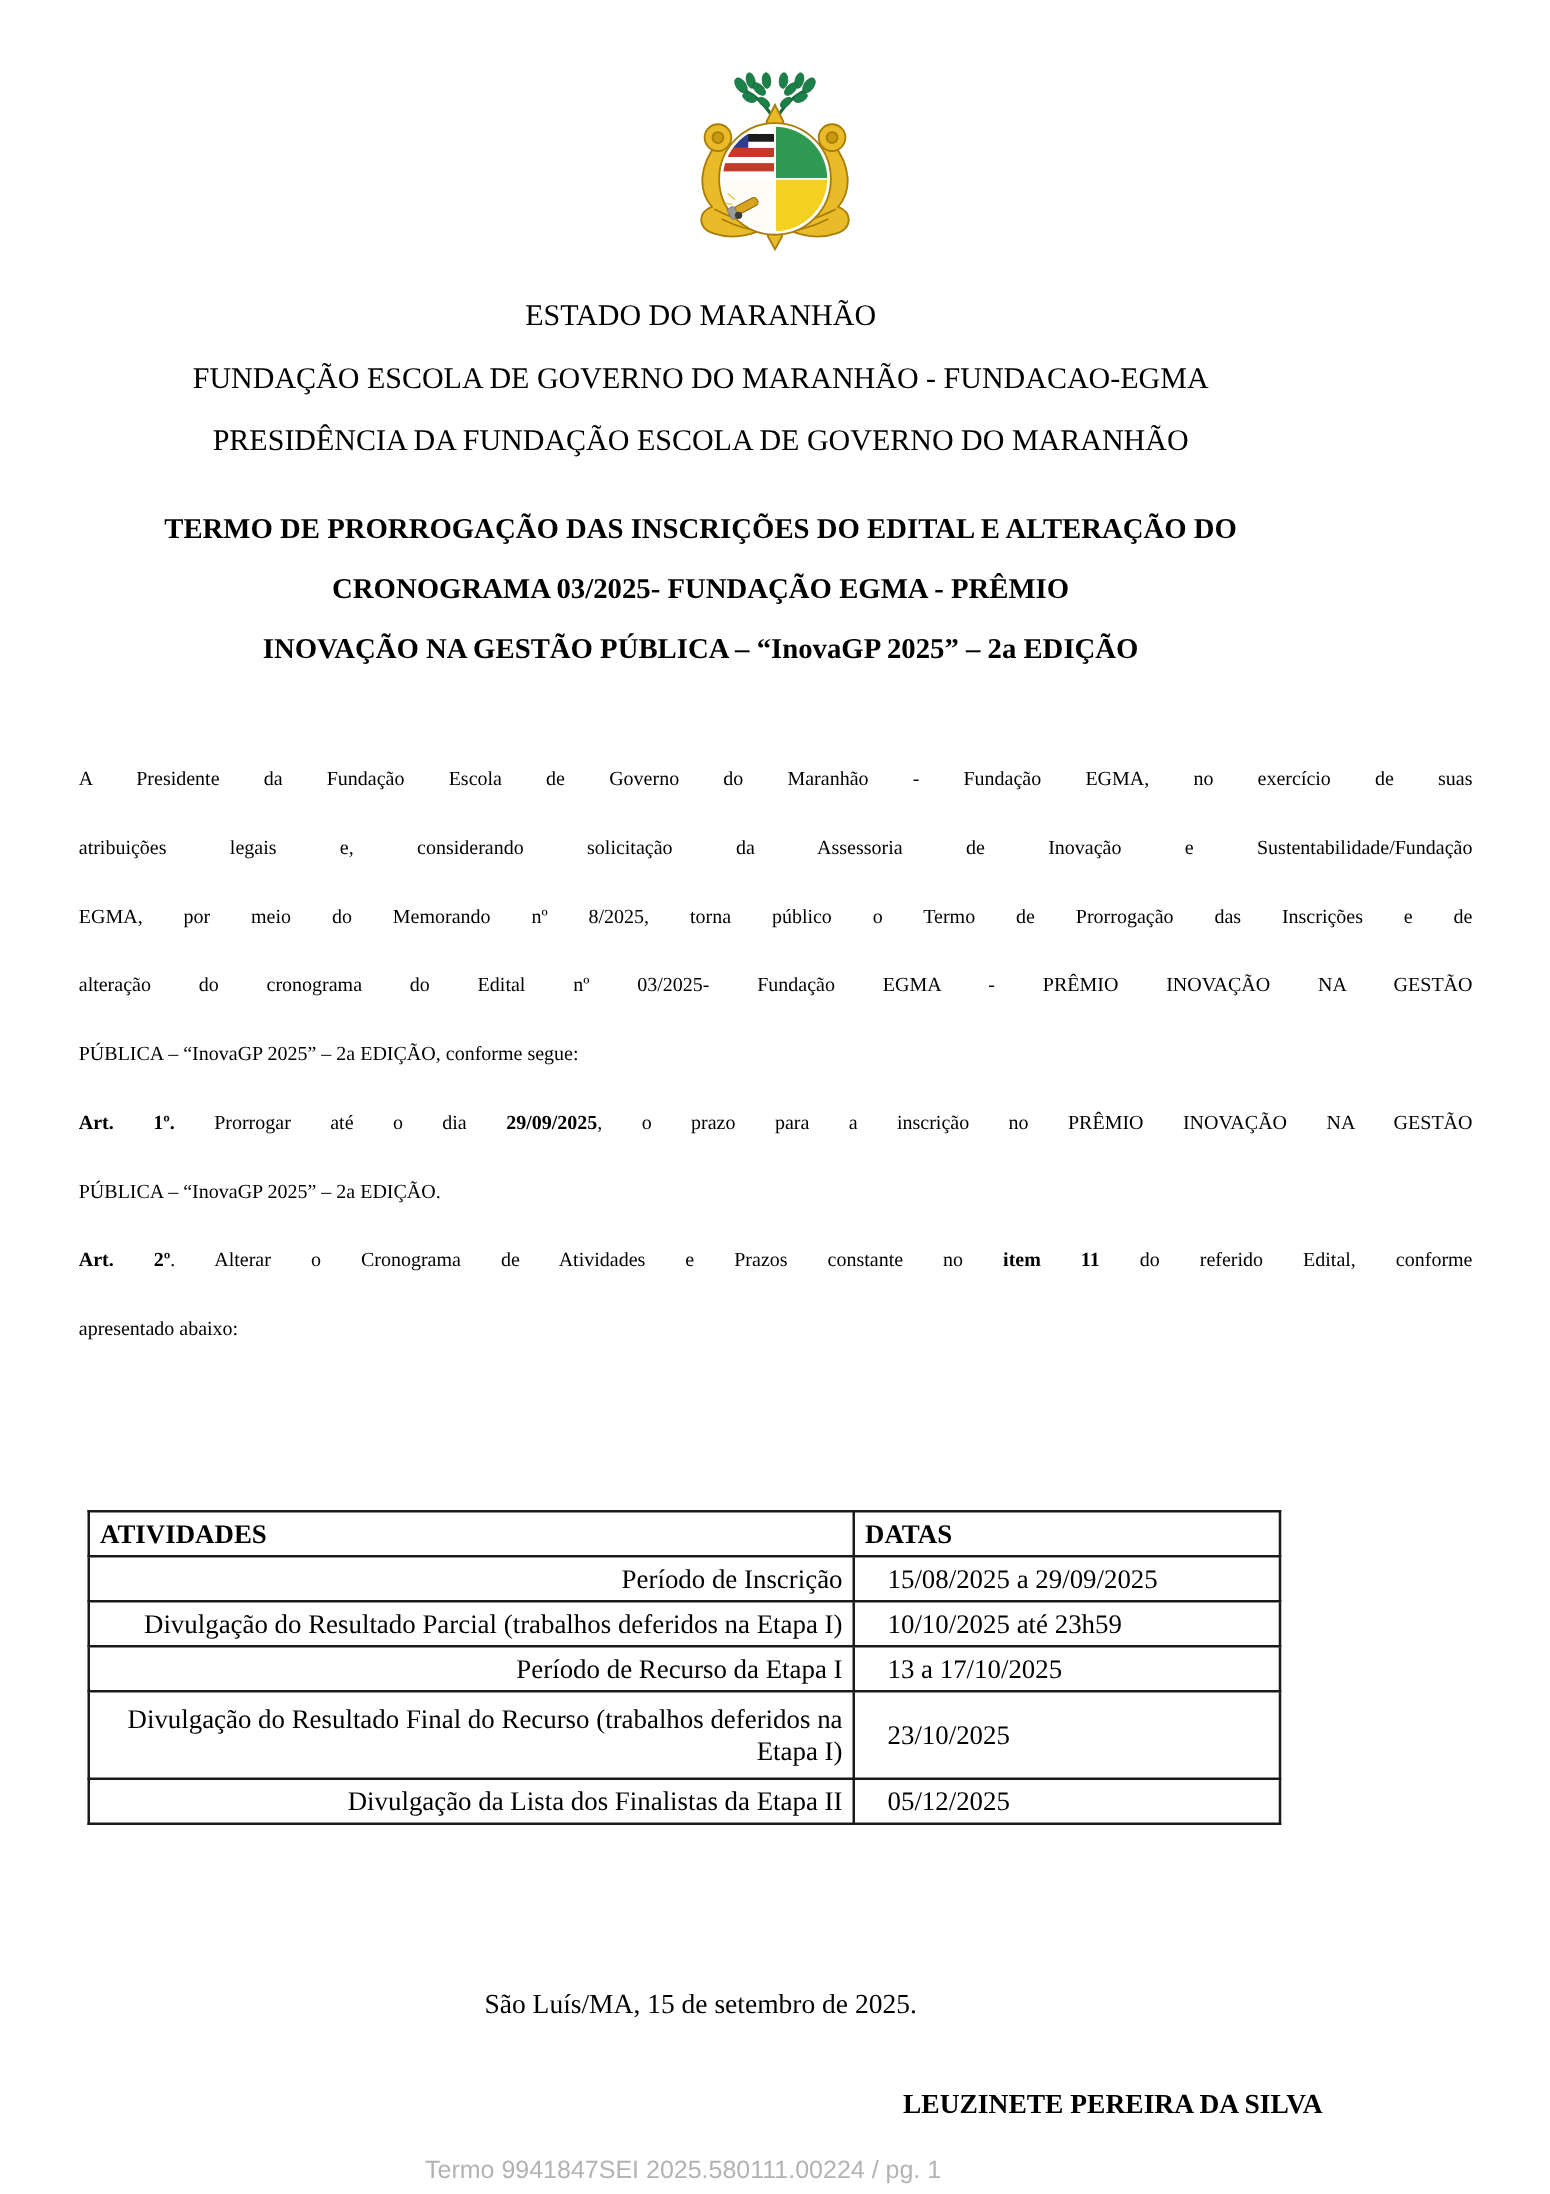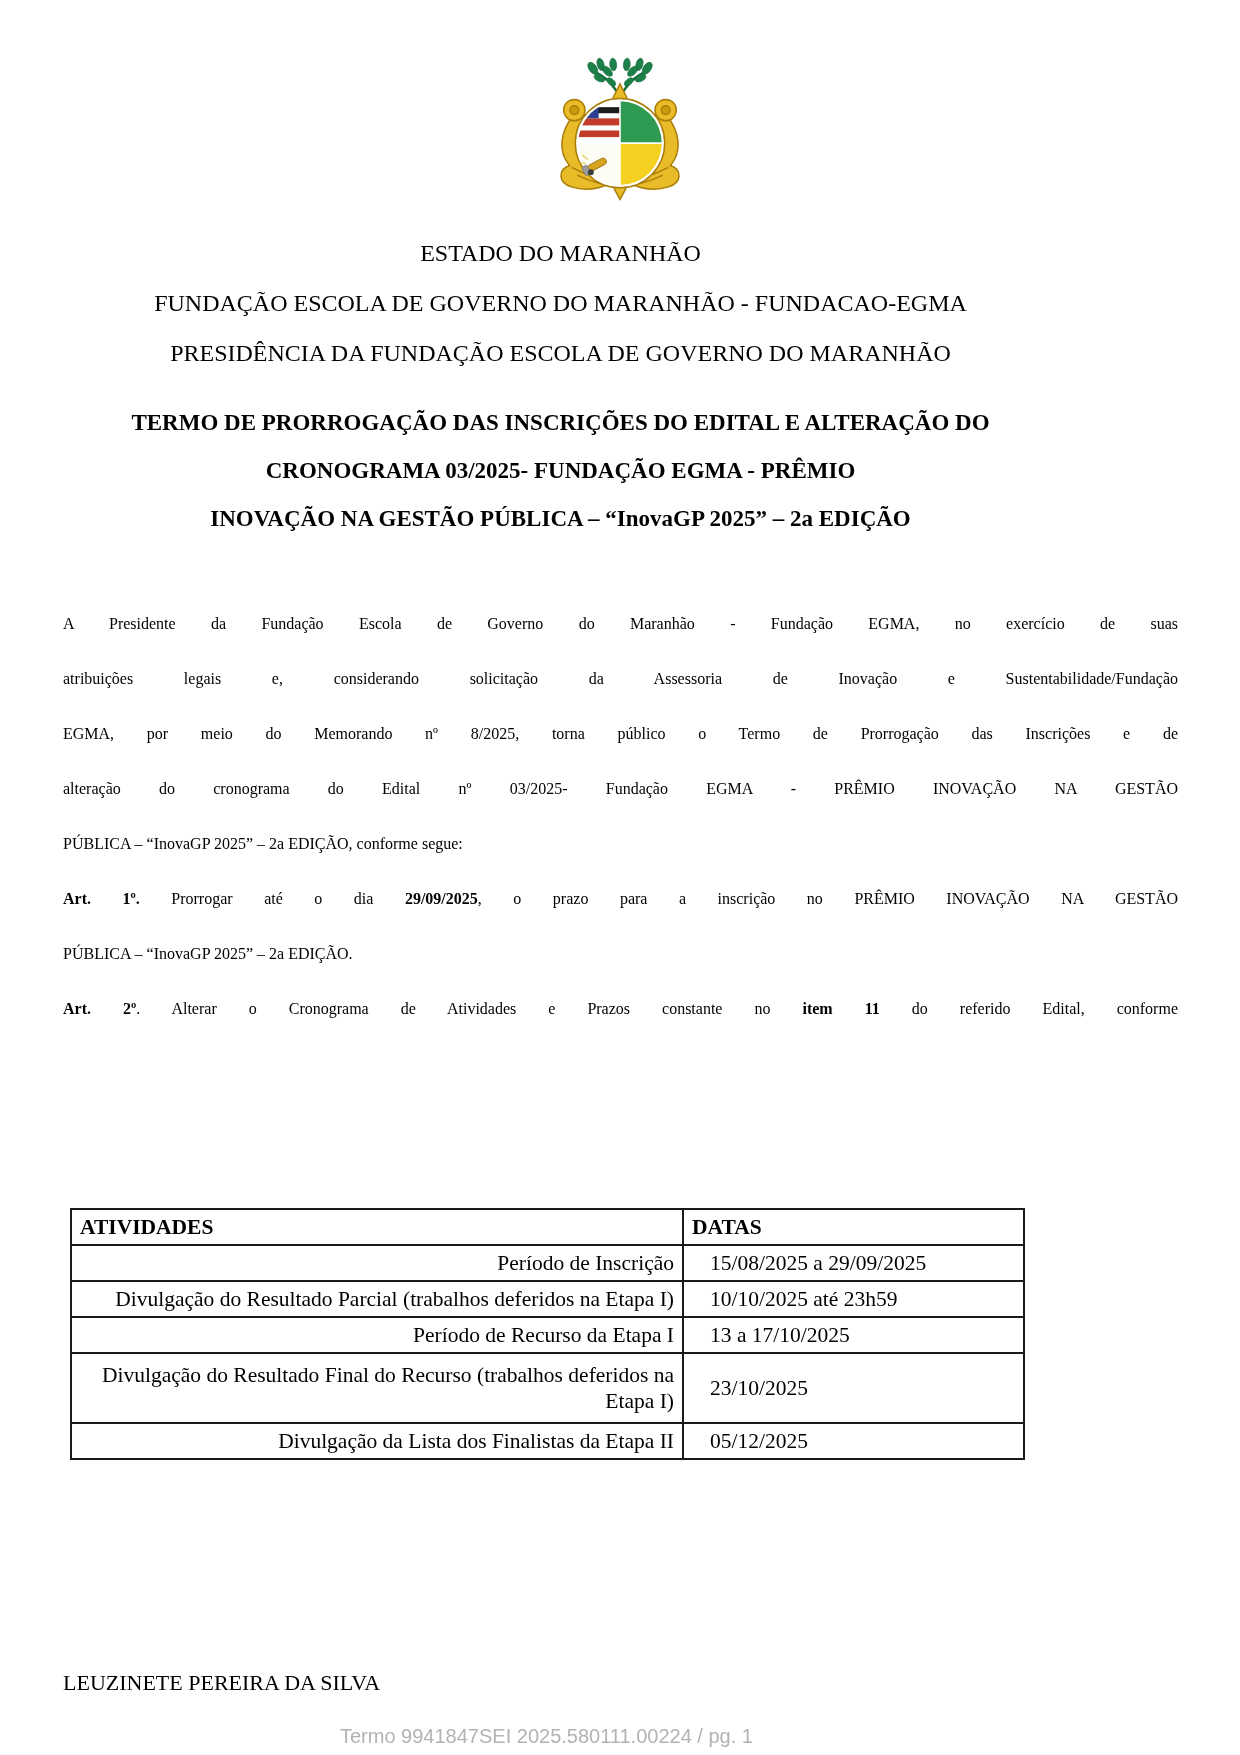--- a/index.html
+++ b/index.html
@@ -52,21 +52,21 @@
   .doc-table td.act{padding:4px 8px 4px 10px;text-align:right;}
   .doc-table td.date{padding:4px 8px 4px 26px;text-align:left;}
   .doc-table tr.tall td{padding-top:8px;padding-bottom:8px;}
 
   .place-date{
     position:absolute;top:1586px;left:63px;width:995px;
     text-align:center;font-size:22px;line-height:34px;
   }
   .signature{
     position:absolute;top:1666px;left:63px;width:995px;
-    text-align:left;font-size:22px;font-weight:normal;line-height:34px;
+    text-align:right;font-size:22px;font-weight:bold;line-height:34px;
   }
   .footer{
     position:absolute;top:1724px;left:340px;
     display:flex;
     font-family:"Liberation Sans","DejaVu Sans",sans-serif;
     font-size:20px;color:#b3b3b3;line-height:24px;
   }
 </style>
 </head>
 <body>
@@ -154,20 +154,21 @@
     <div class="jline">A Presidente da Fundação Escola de Governo do Maranhão - Fundação EGMA, no exercício de suas</div>
     <div class="jline">atribuições legais e, considerando solicitação da Assessoria de Inovação e Sustentabilidade/Fundação</div>
     <div class="jline">EGMA, por meio do Memorando nº 8/2025, torna público o Termo de Prorrogação das Inscrições e de</div>
     <div class="jline">alteração do cronograma do Edital nº 03/2025- Fundação EGMA - PRÊMIO INOVAÇÃO NA GESTÃO</div>
     <div class="jline last">PÚBLICA – “InovaGP 2025” – 2a EDIÇÃO, conforme segue:</div>
 
     <div class="jline"><span class="b">Art. 1º.</span><span> Prorrogar até o dia </span><span class="b">29/09/2025</span><span>, o prazo para a inscrição no PRÊMIO INOVAÇÃO NA GESTÃO</span></div>
     <div class="jline last">PÚBLICA – “InovaGP 2025” – 2a EDIÇÃO.</div>
 
     <div class="jline"><span class="b">Art. 2º</span><span>. Alterar o Cronograma de Atividades e Prazos constante no </span><span class="b">item 11</span><span> do referido Edital, conforme</span></div>
+    <div class="jline last">apresentado abaixo:</div>
   </div>
 
   <table class="doc-table">
     <colgroup>
         <col style="width:612px">
         <col style="width:341px">
       </colgroup>
     <thead>
       <tr>
         <th>ATIVIDADES</th>
@@ -191,20 +192,21 @@
         <td class="act">Divulgação do Resultado Final do Recurso (trabalhos deferidos na Etapa I)</td>
         <td class="date">23/10/2025</td>
       </tr>
       <tr>
         <td class="act">Divulgação da Lista dos Finalistas da Etapa II</td>
         <td class="date">05/12/2025</td>
       </tr>
     </tbody>
   </table>
 
+  <div class="place-date">São Luís/MA, 15 de setembro de 2025.</div>
 
   <div class="signature">LEUZINETE PEREIRA DA SILVA</div>
 
   <div class="footer">
     <span>Termo 9941847</span>
     <span>SEI 2025.580111.00224 / pg. 1</span>
   </div>
 
 </div>
 

